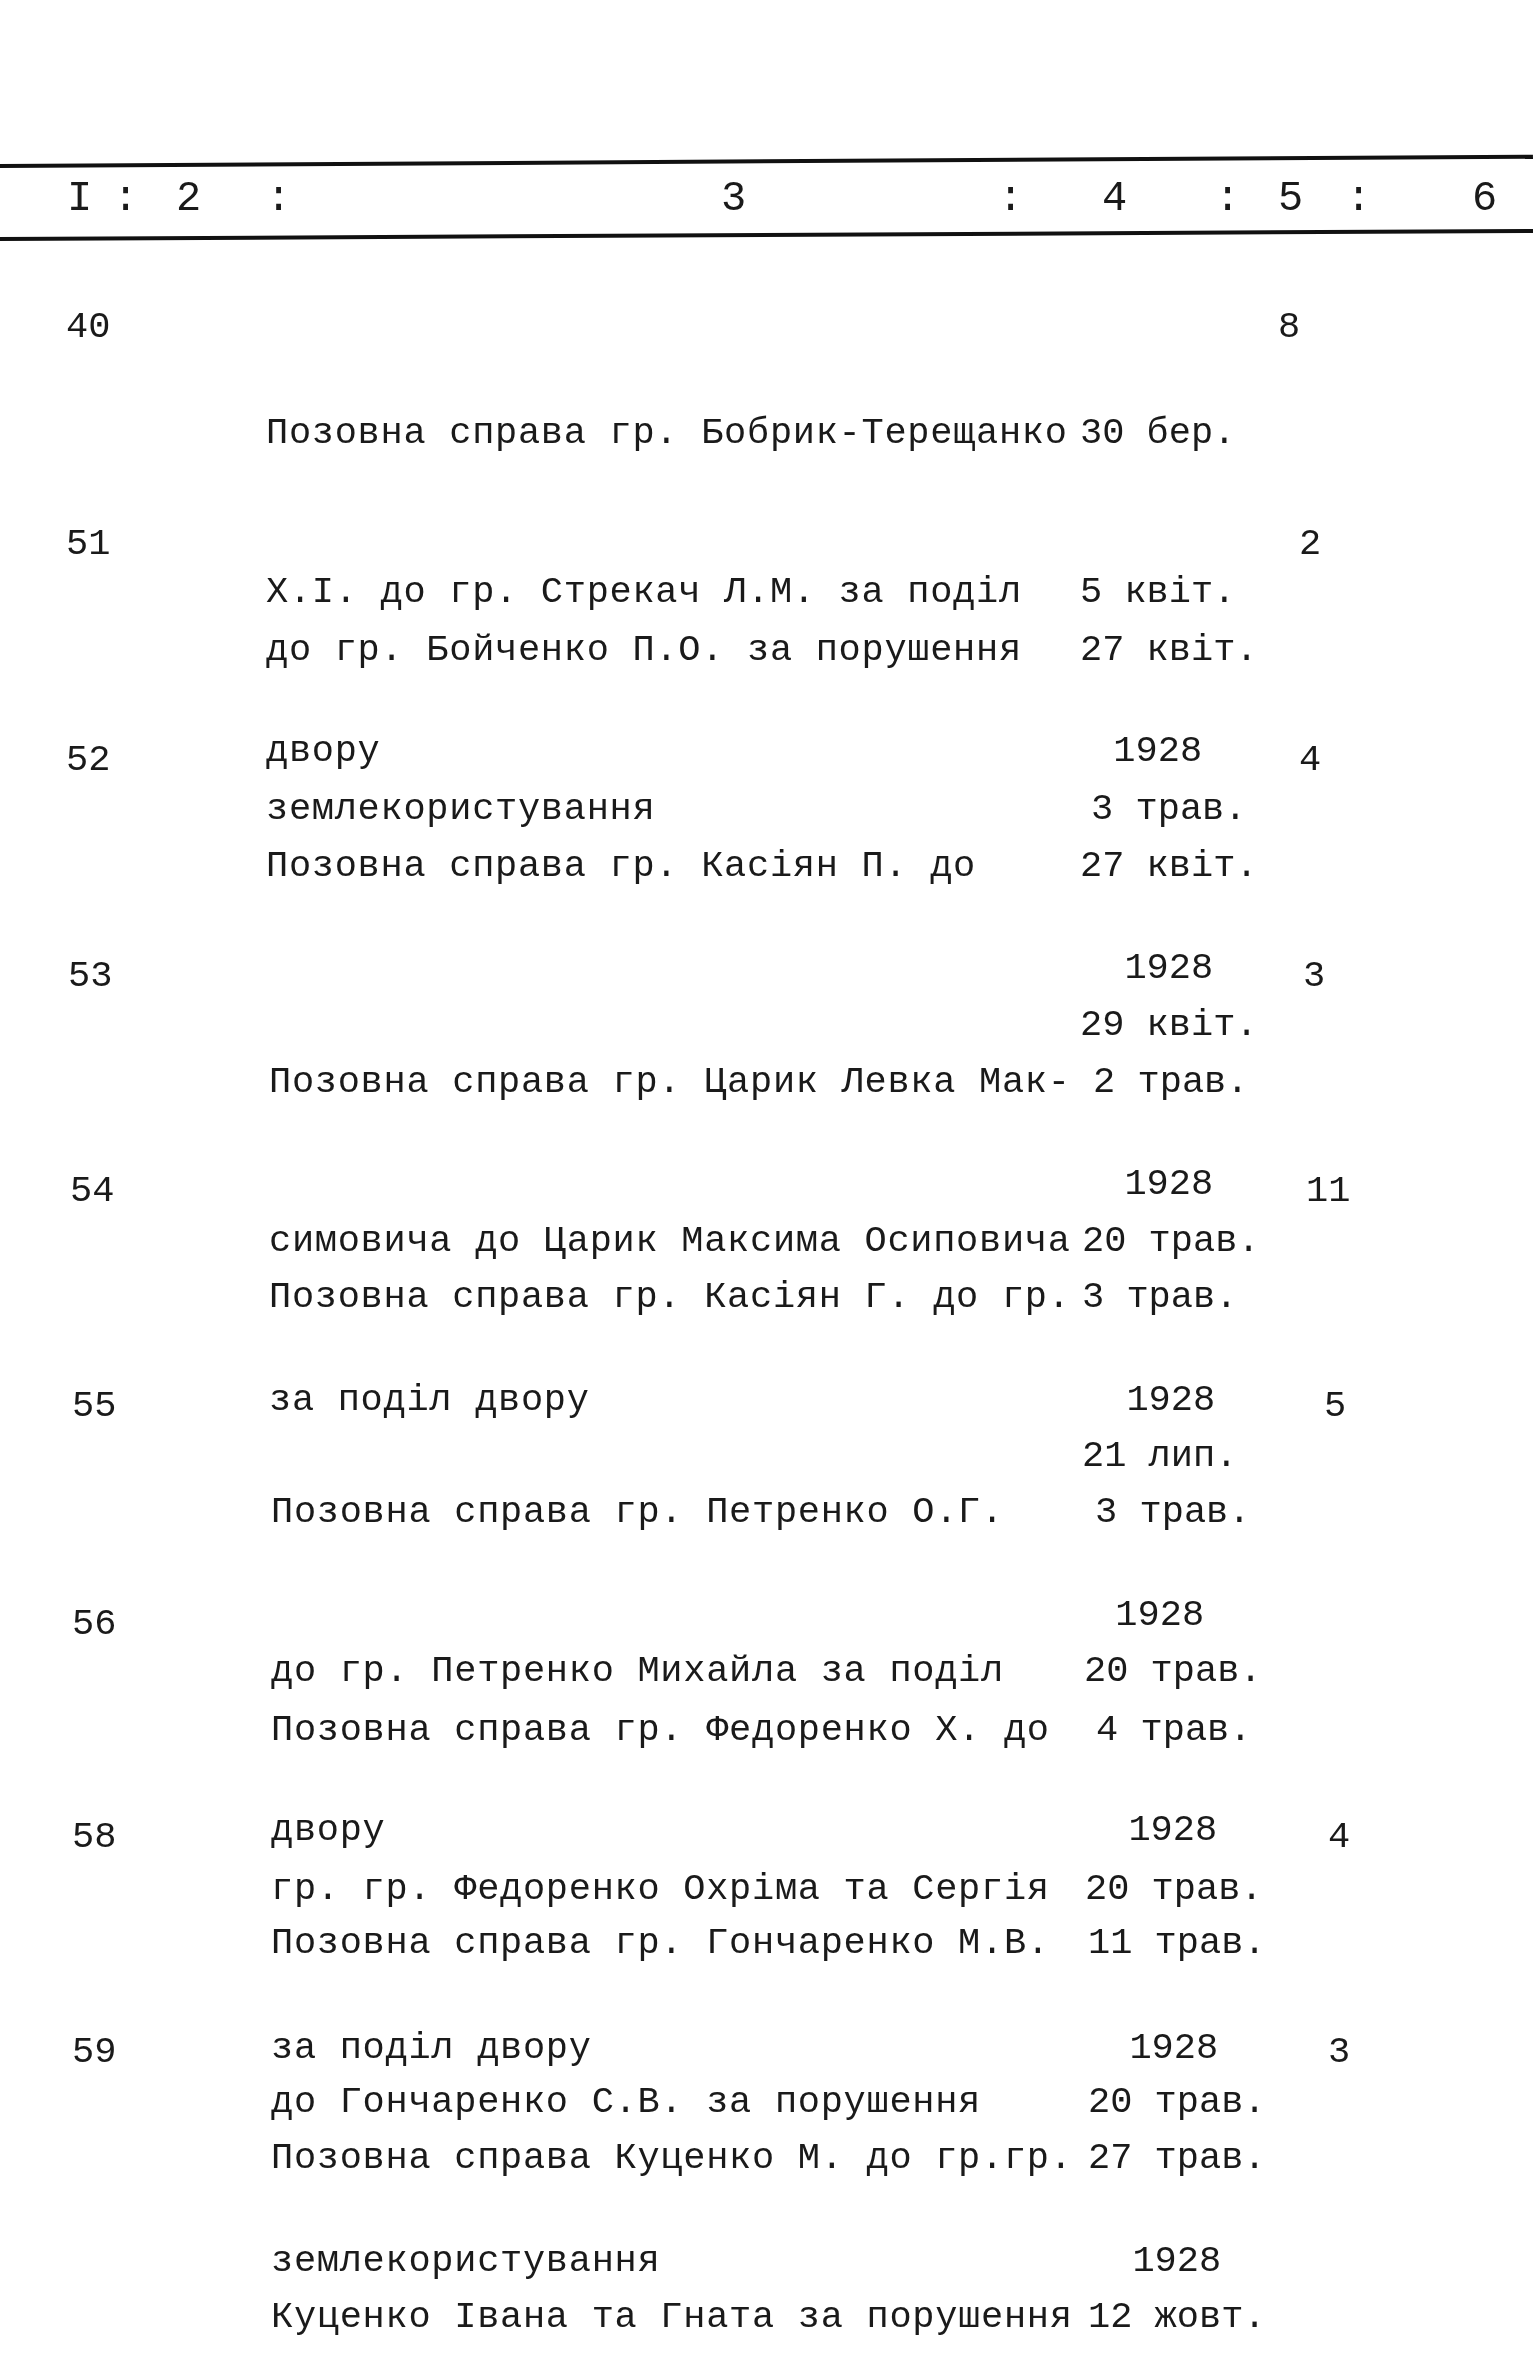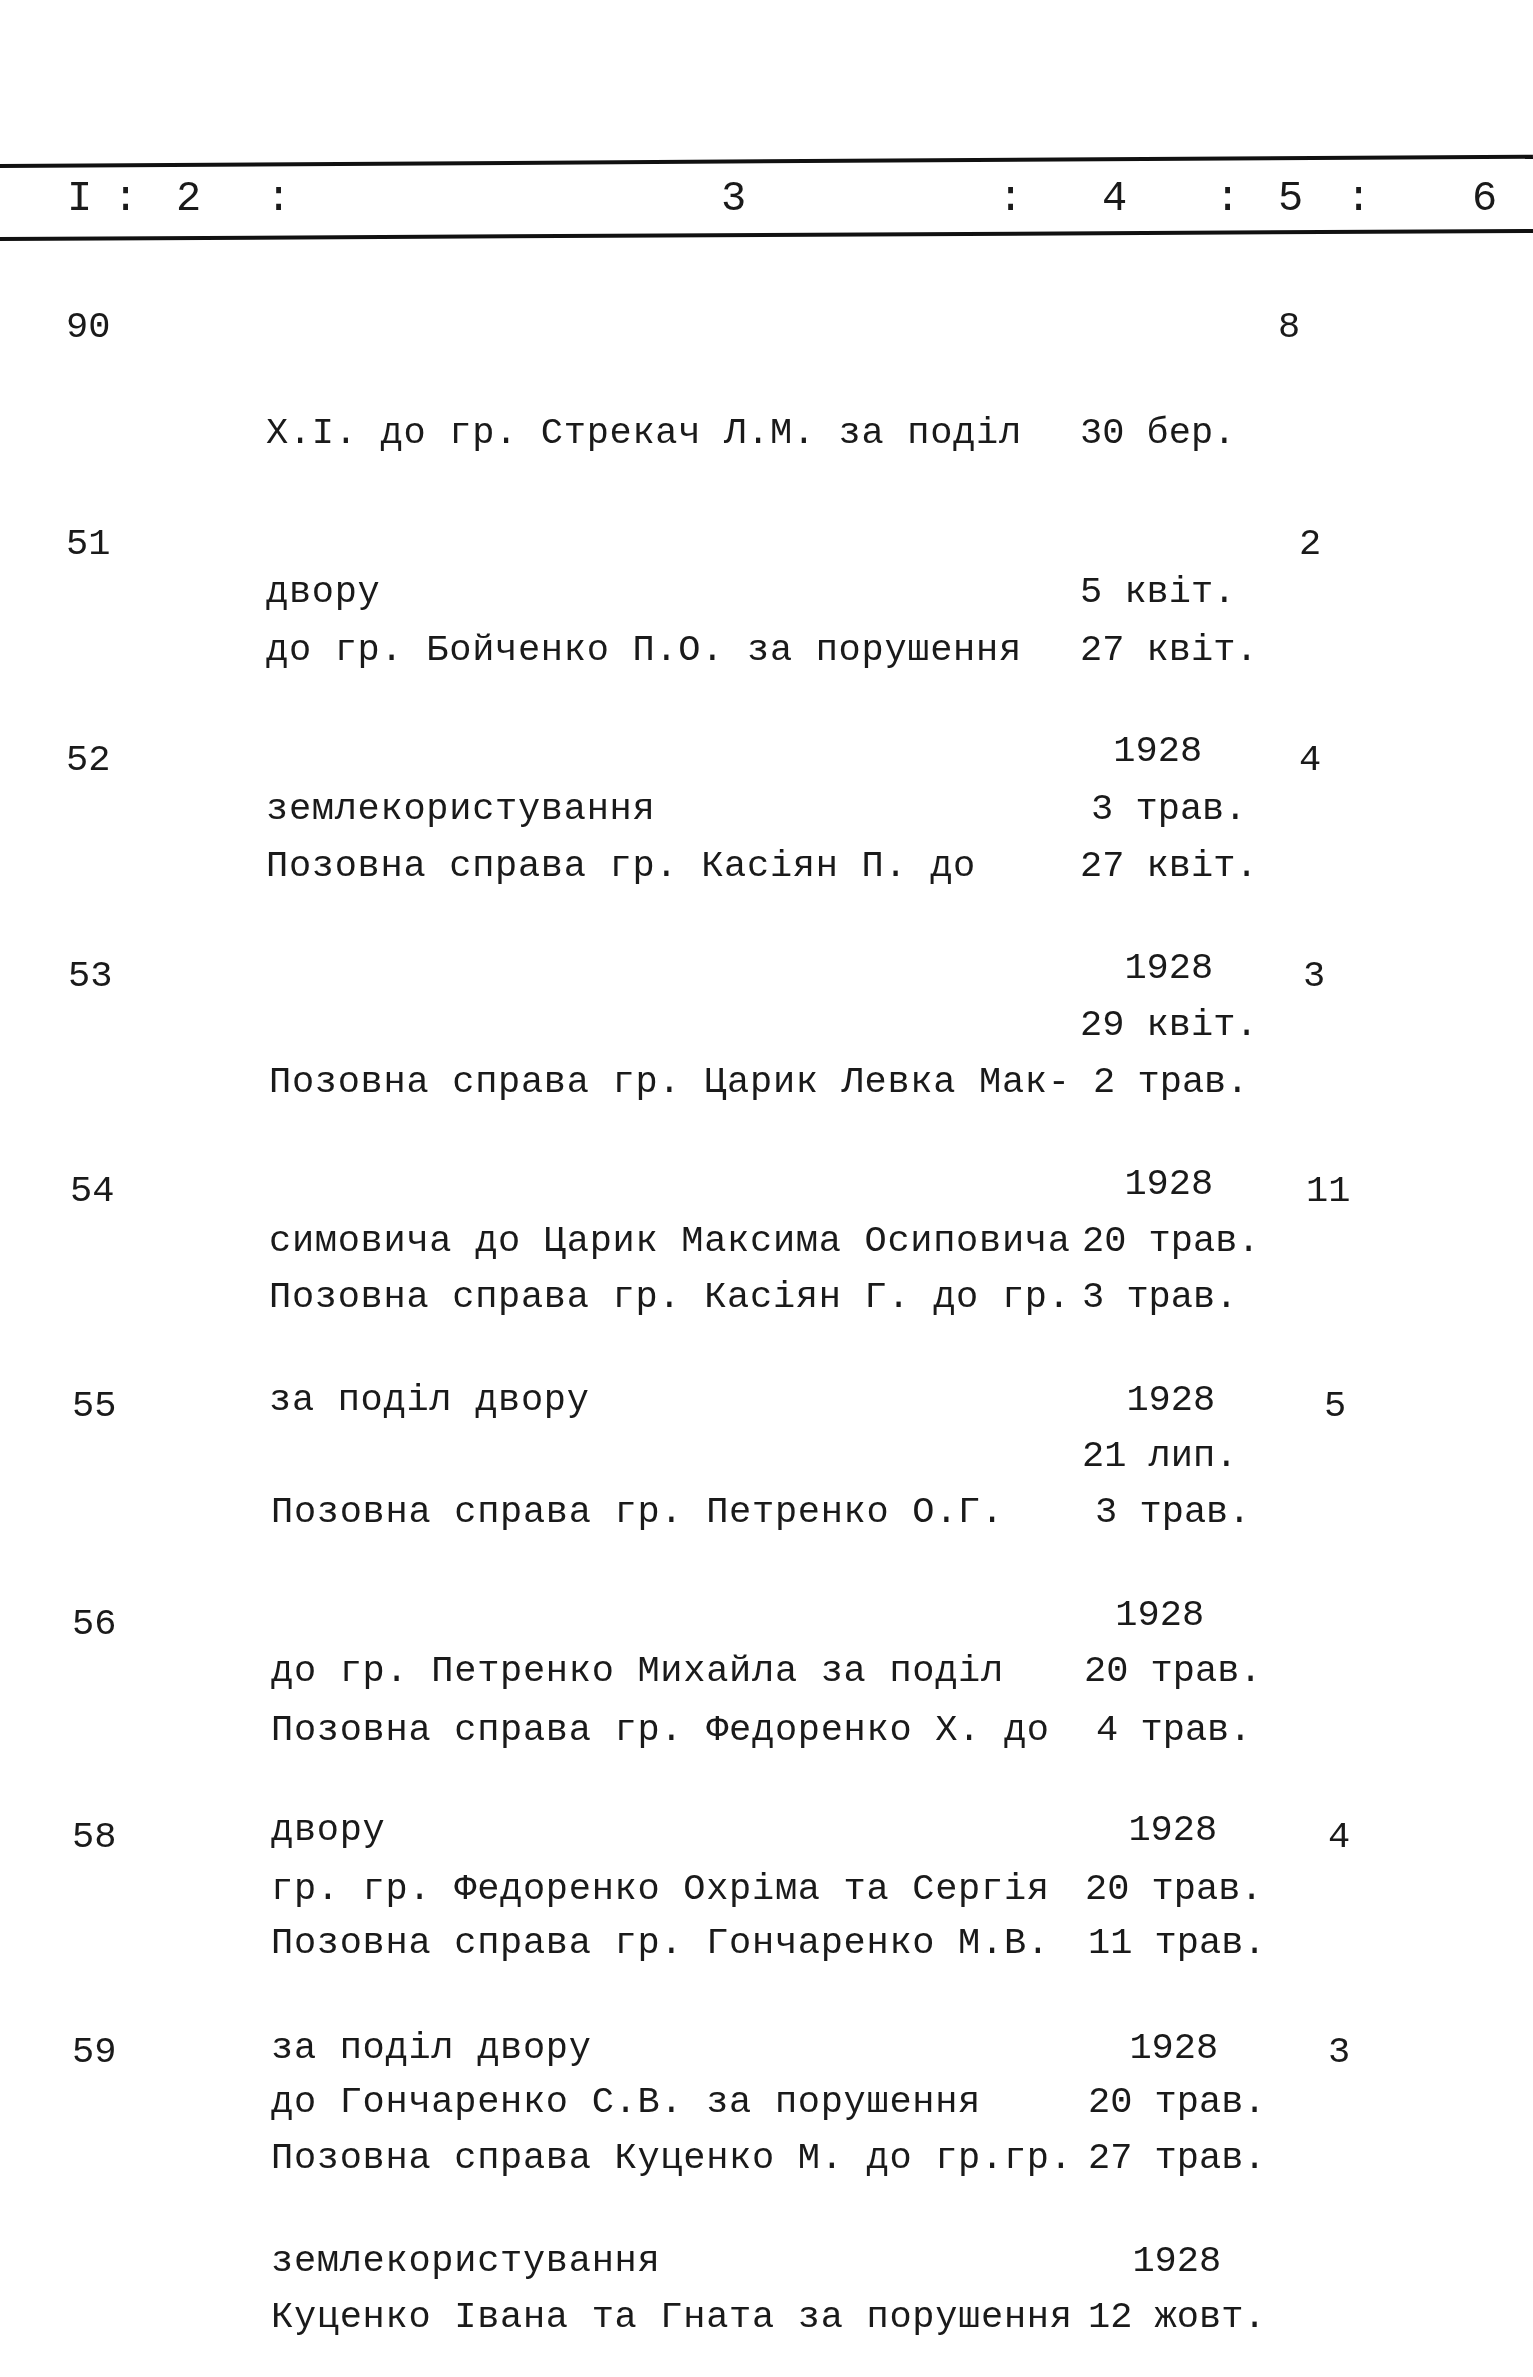--- a/index.html
+++ b/index.html
@@ -33,22 +33,23 @@
   <span class="hdr" style="left:721px">3</span>
   <span class="hdr" style="left:998px">:</span>
   <span class="hdr" style="left:1102px">4</span>
   <span class="hdr" style="left:1215px">:</span>
   <span class="hdr" style="left:1278px">5</span>
   <span class="hdr" style="left:1346px">:</span>
   <span class="hdr" style="left:1472px">6</span>
 </div>
 
 <div class="row" style="top:301px">
-  <span class="num" style="left:66px">90</span>
+  <span class="num" style="left:66px">40</span>
   <div class="desc" style="left:266px">
+    <div>Позовна справа гр. Бобрик-Терещанко</div>
     <div>Х.І. до гр. Стрекач Л.М. за поділ</div>
     <div>двору</div>
   </div>
   <div class="dates" style="left:1080px">
     <div>30 бер.</div>
     <div>5 квіт.</div>
     <div>1928</div>
   </div>
   <span class="sheets" style="left:1278px">8</span>
 </div>

